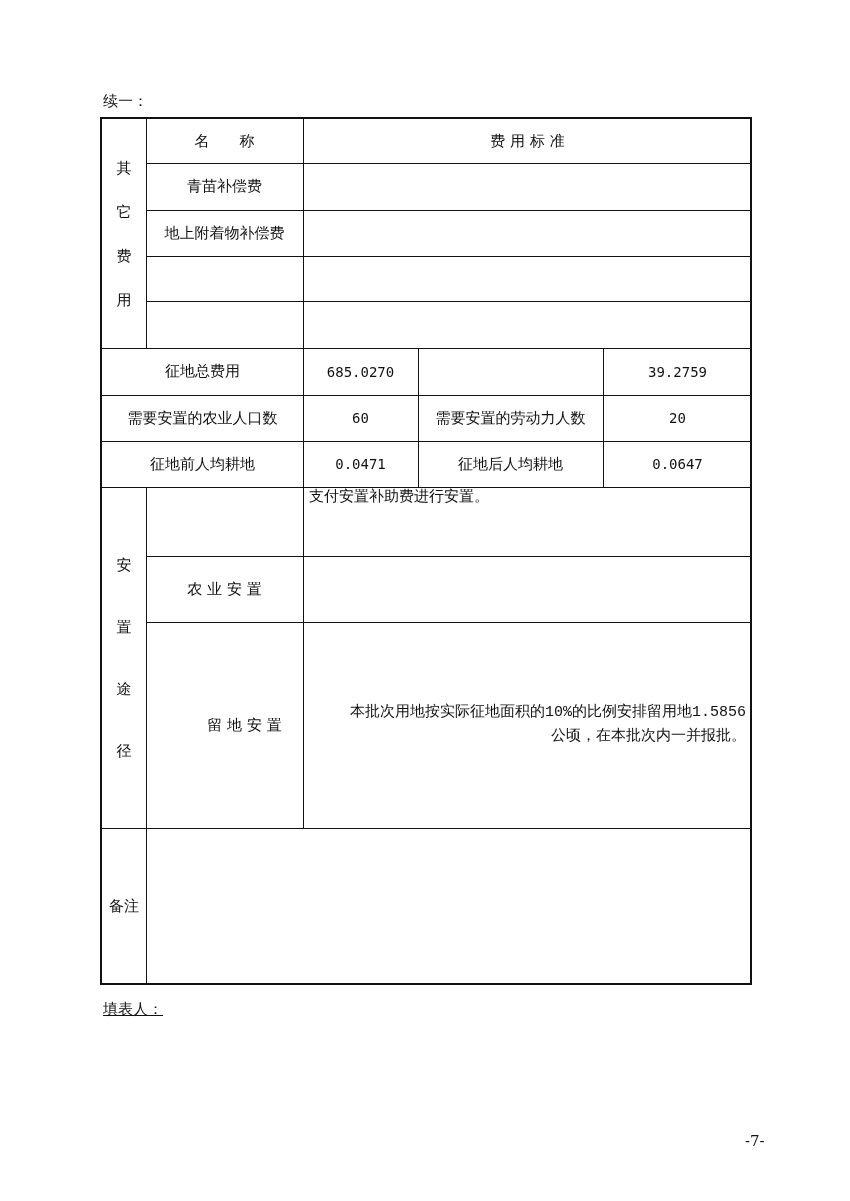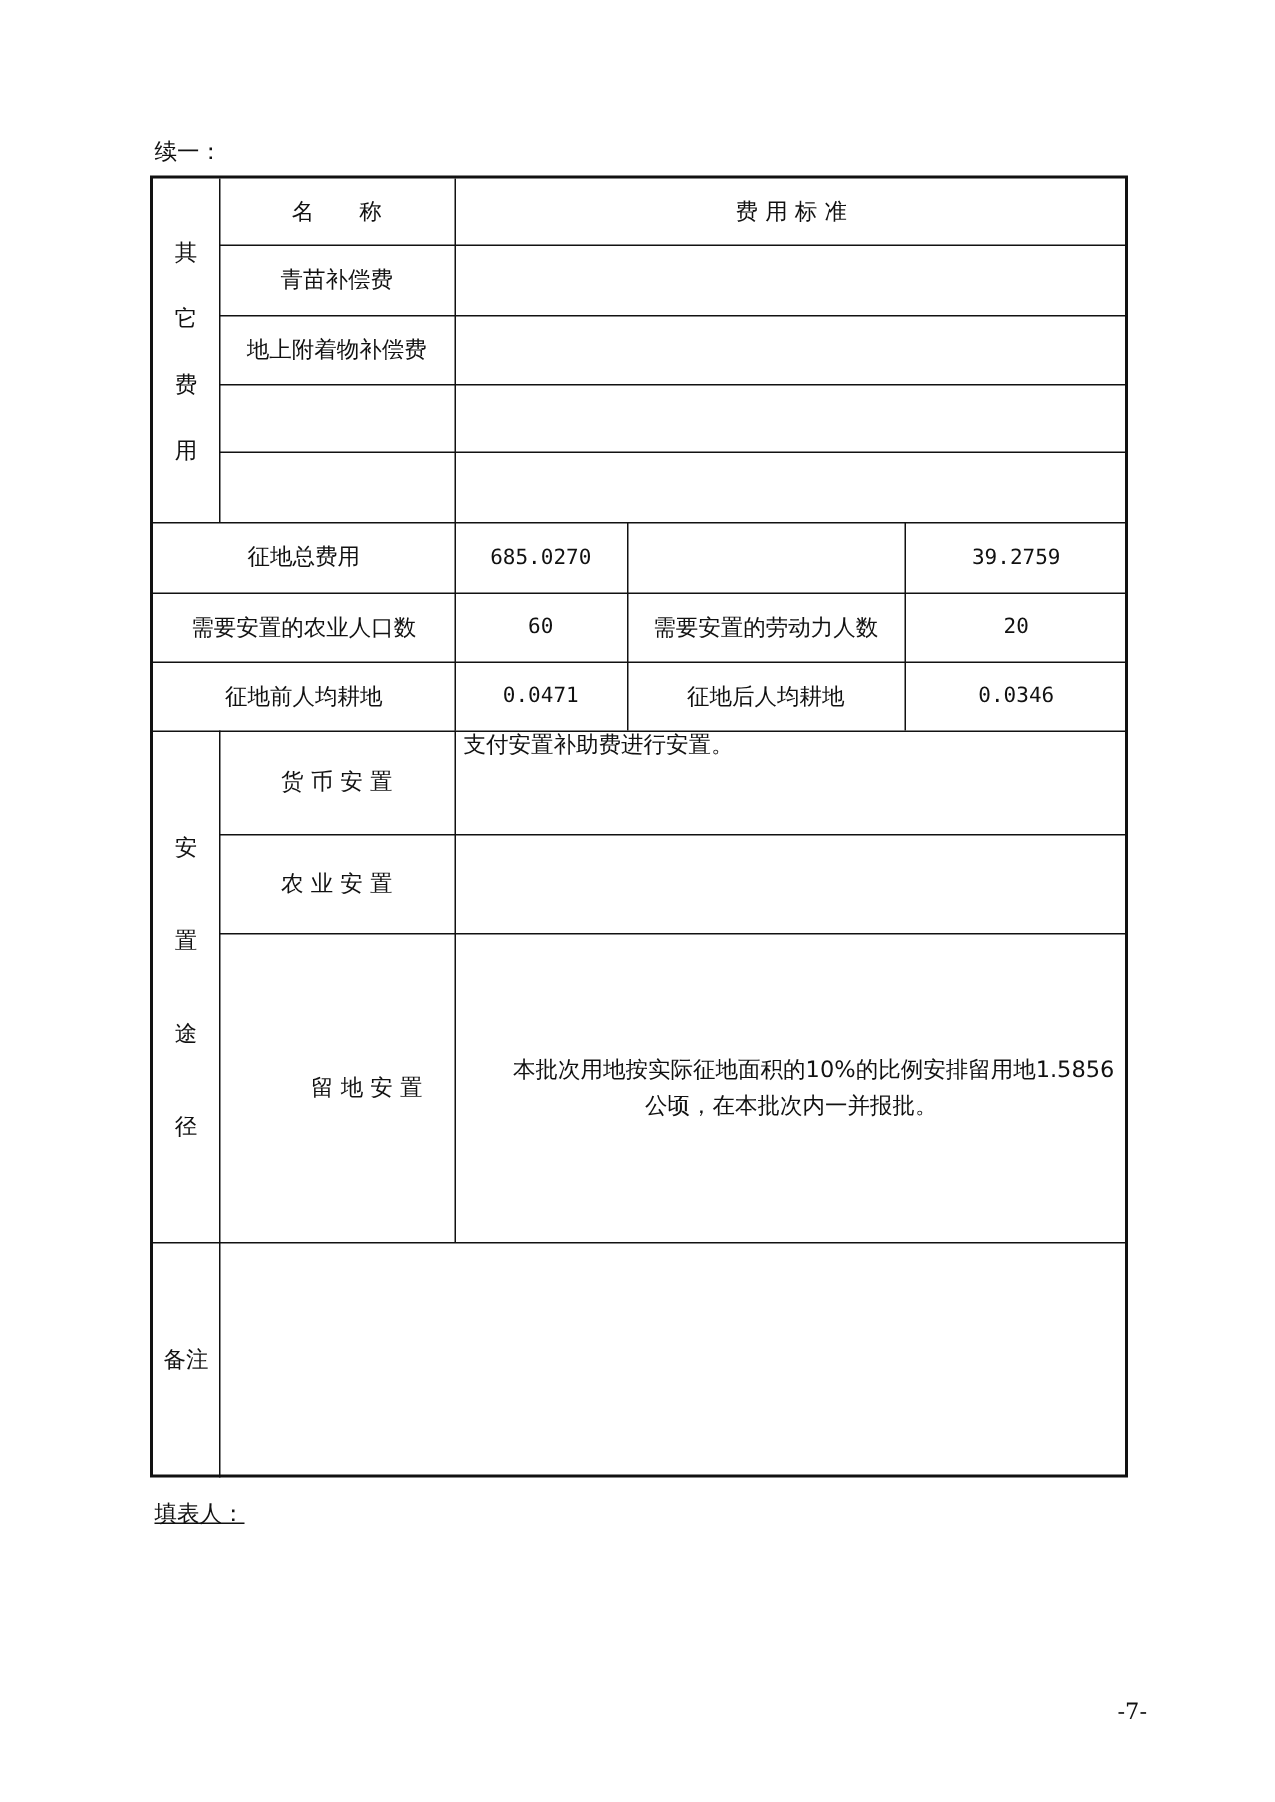--- a/index.html
+++ b/index.html
@@ -9,21 +9,21 @@
   .filler{left:103px;top:1000px;font-size:15px;text-decoration:underline;}
   .pageno{left:745px;top:1132px;font-size:15px;font-family:"DejaVu Serif",serif;}
   .tbl{position:absolute;left:100px;top:117px;width:652px;height:868px;border:2px solid #111;box-sizing:border-box;}
   .cell{position:absolute;box-sizing:border-box;display:flex;align-items:center;justify-content:center;font-size:15px;text-align:center;}
   .hl{position:absolute;height:0;border-top:1.5px solid #111;}
   .vl{position:absolute;width:0;border-left:1.5px solid #111;}
   .vert{flex-direction:column;justify-content:center;}
   .vert span{display:block;}
   .num{font-family:"DejaVu Sans Mono","Liberation Mono",monospace;font-size:14px;}
   .left{justify-content:flex-start;padding-left:6px;text-align:left;}
-  .para{justify-content:flex-start;text-align:center;padding:2px 6px;line-height:24px;}
+  .para{justify-content:flex-start;text-align:right;padding:2px 6px;line-height:24px;font-family:Liberation Mono, monospace;}
 </style>
 </head>
 <body>
 
 <div class="abs cap">续一：</div>
 
 <div class="tbl">
 
   <div class="hl" style="left:44px;width:606px;top:44px;"></div>
   <div class="hl" style="left:44px;width:606px;top:91px;"></div>
@@ -68,29 +68,28 @@
   <div class="cell num" style="left:501px;top:229px;width:149px;height:47px;">39.2759</div>
 
   <div class="cell" style="left:0;top:276px;width:201px;height:46px;">需要安置的农业人口数</div>
   <div class="cell num" style="left:201px;top:276px;width:115px;height:46px;">60</div>
   <div class="cell" style="left:316px;top:276px;width:185px;height:46px;">需要安置的劳动力人数</div>
   <div class="cell num" style="left:501px;top:276px;width:149px;height:46px;">20</div>
 
   <div class="cell" style="left:0;top:322px;width:201px;height:46px;">征地前人均耕地</div>
   <div class="cell num" style="left:201px;top:322px;width:115px;height:46px;">0.0471</div>
   <div class="cell" style="left:316px;top:322px;width:185px;height:46px;">征地后人均耕地</div>
-  <div class="cell num" style="left:501px;top:322px;width:149px;height:46px;">0.0346</div>
+  <div class="cell num" style="left:501px;top:322px;width:149px;height:46px;">0.0647</div>
 
   <div class="cell vert" style="left:0;top:368px;width:44px;height:341px;line-height:62px;">
     <span>安</span>
     <span>置</span>
     <span>途</span>
     <span>径</span>
   </div>
-  <div class="cell" style="left:44px;top:368px;width:157px;height:69px;">货 币 安 置</div>
   <div class="cell left" style="left:201px;top:368px;width:449px;height:69px;align-items:flex-start;">支付安置补助费进行安置。</div>
   <div class="cell" style="left:44px;top:437px;width:157px;height:66px;">农 业 安 置</div>
   <div class="cell left" style="left:201px;top:437px;width:449px;height:66px;"></div>
   <div class="cell" style="left:44px;top:503px;width:157px;height:206px;padding-left:40px;">留 地 安 置</div>
   <div class="cell para" style="left:201px;top:503px;width:449px;height:206px;">　　本批次用地按实际征地面积的10%的比例安排留用地1.5856公顷，在本批次内一并报批。</div>
 
   <div class="cell" style="left:0;top:709px;width:44px;height:157px;">备注</div>
   <div class="cell left" style="left:44px;top:709px;width:606px;height:157px;"></div>
 </div>
 

